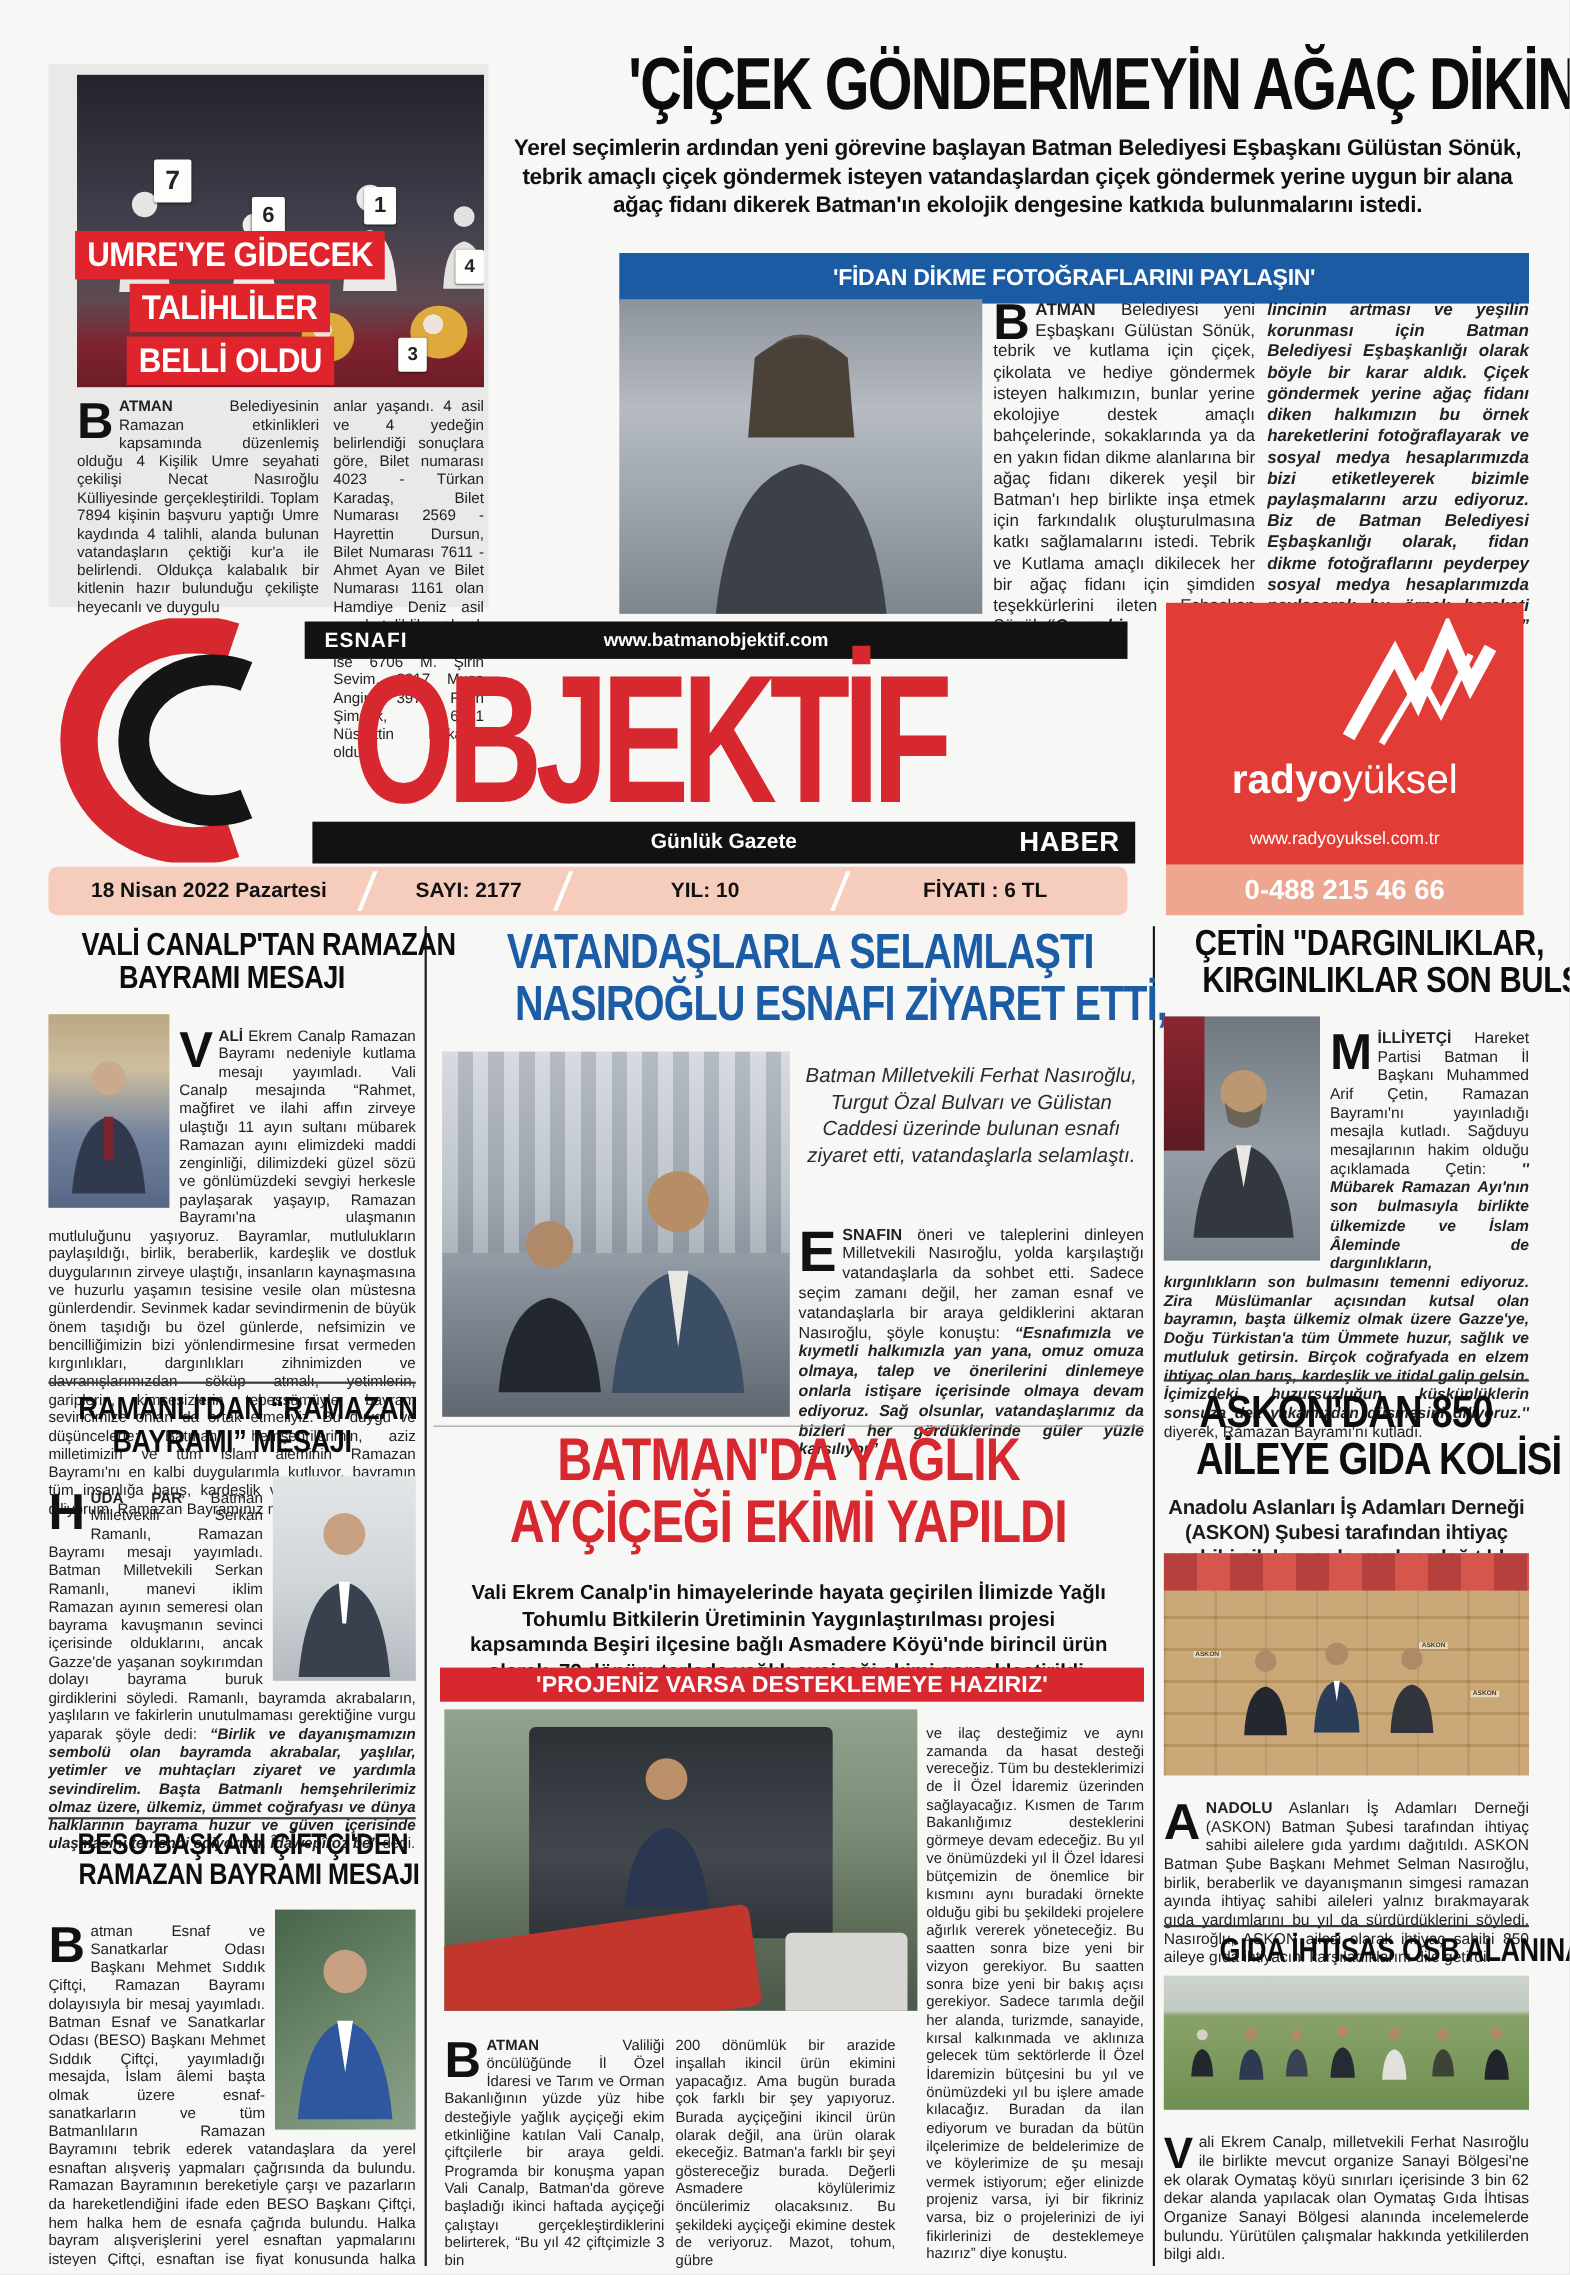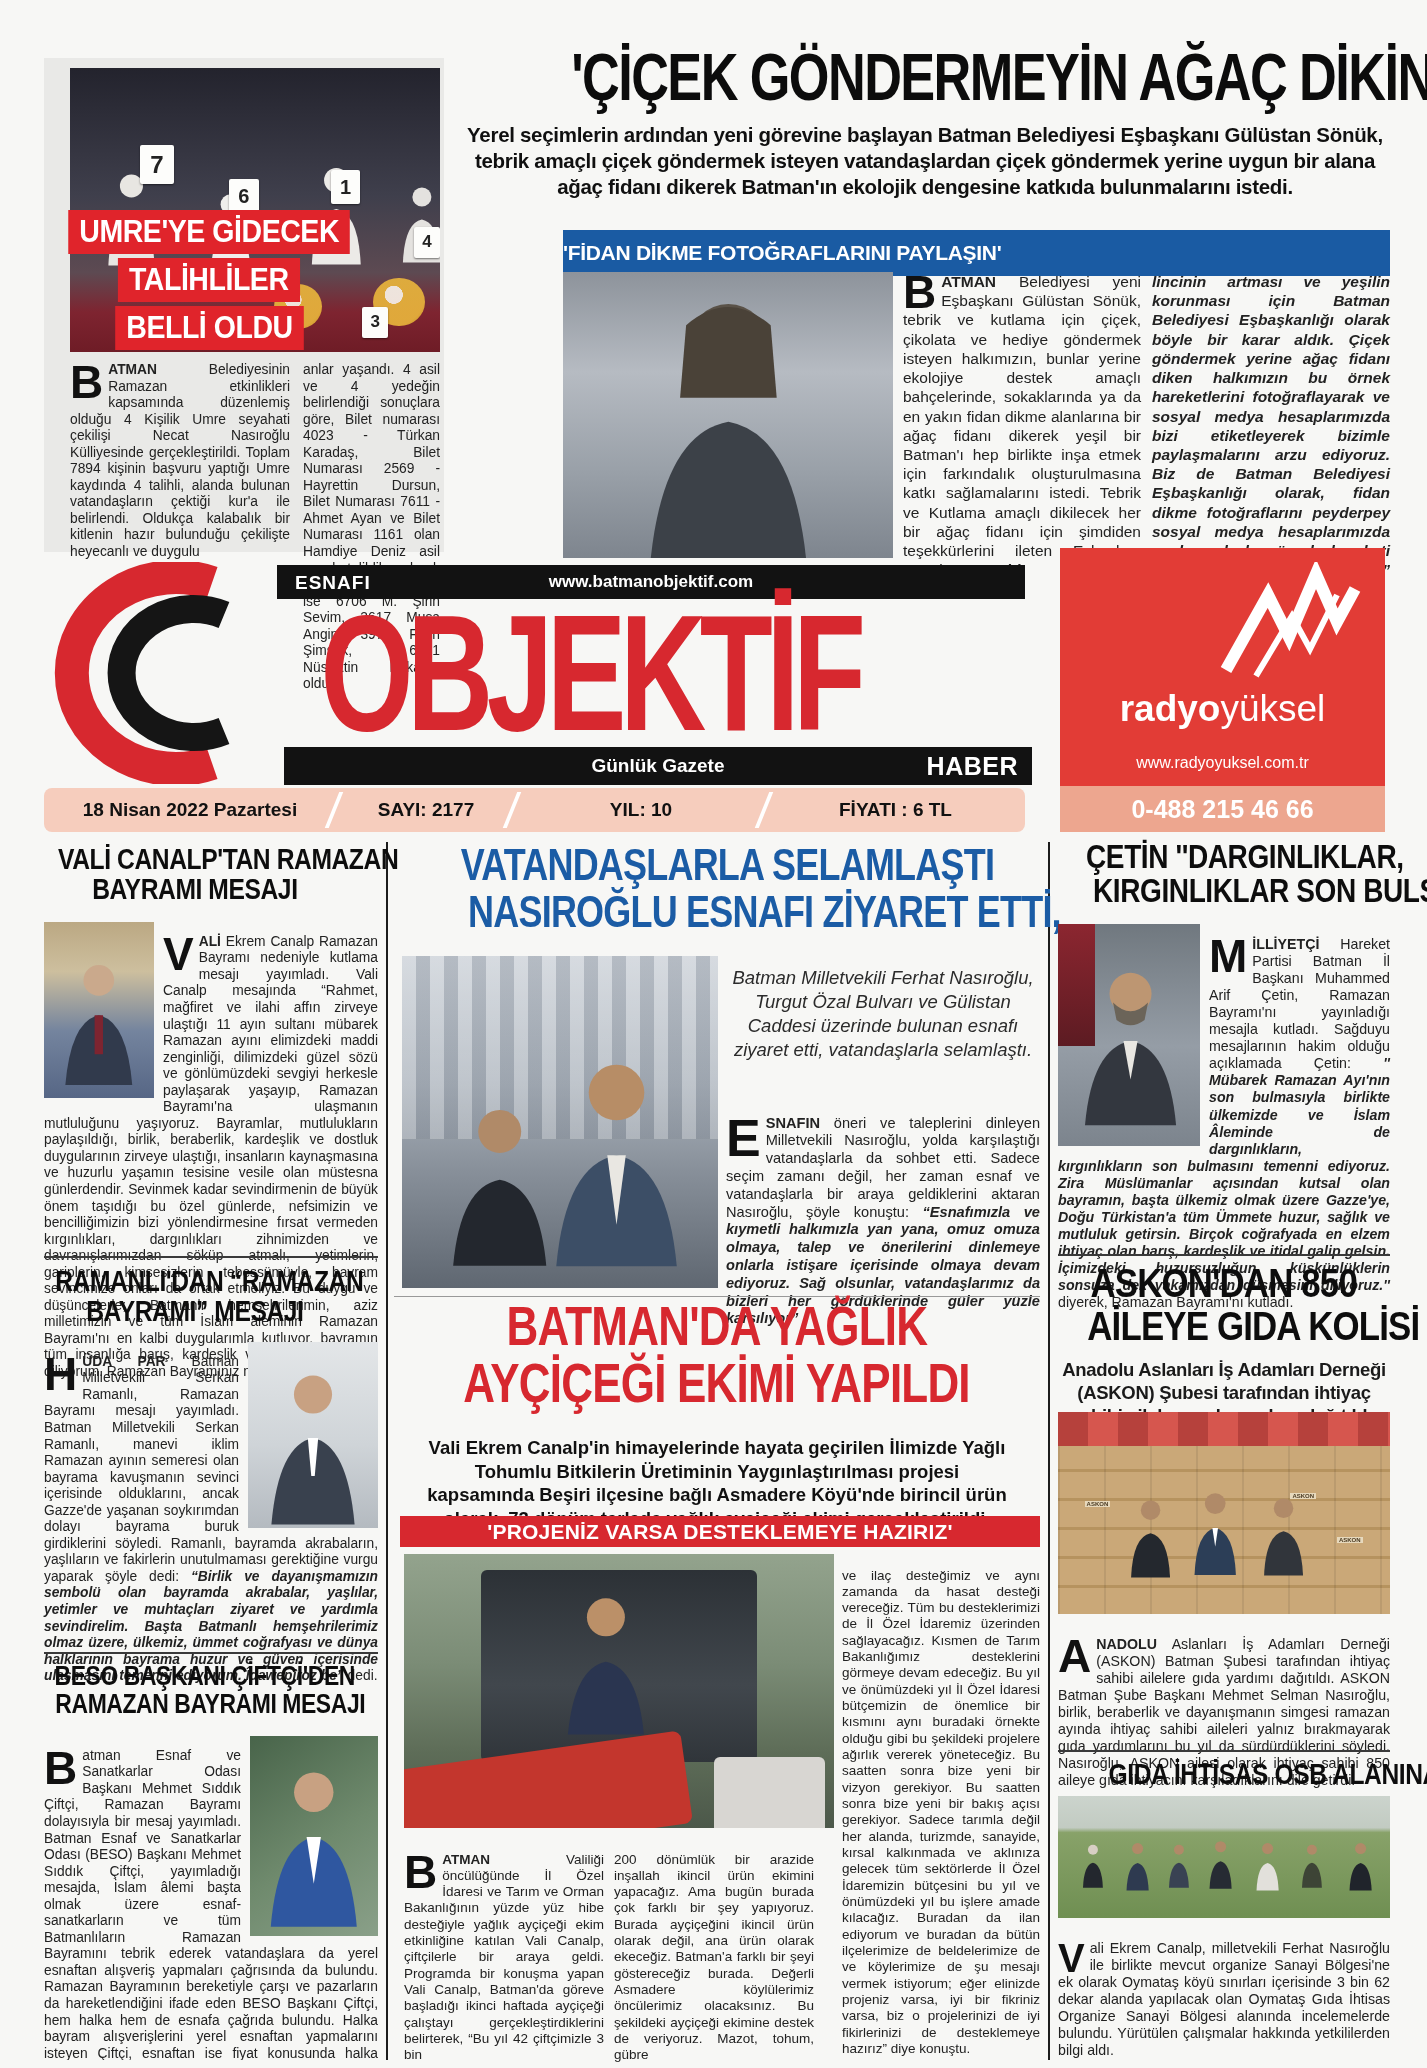--- a/index.html
+++ b/index.html
@@ -31,21 +31,21 @@
                  font-size:31px;line-height:1;padding:6px 12px 7px;margin:2px 0;letter-spacing:-.5px;
                  transform:scaleX(.92);}
   .umre-cols{position:absolute;top:304px;}
   
   .main-hl{left:448px;top:38px;width:944px;text-align:center;font-weight:800;font-size:67px;
            color:#0c0c0c;letter-spacing:-2px;}
   .main-hl .t{display:inline-block;transform:scaleX(.78);white-space:nowrap;}
   .main-lead{left:460px;top:122px;width:930px;text-align:center;font-weight:700;font-size:20.5px;
              line-height:1.28;color:#101010;letter-spacing:-.3px;}
   .blue-bar{left:563px;top:230px;width:827px;height:46px;background:#1a5ba3;color:#fff;
-            display:flex;align-items:center;font-weight:800;font-size:21px;letter-spacing:-.3px;}
+            display:flex;align-items:center;justify-content:center;font-weight:800;font-size:21px;letter-spacing:-.3px;}
   .sonuk-photo{left:563px;top:272px;width:330px;height:286px;background:linear-gradient(180deg,#8d939b 0%,#b6bbc2 35%,#99a0a8 70%,#7e858e 100%);}
   .tr-col{top:272px;font-size:15.5px;line-height:1.24;}
   
   .mh-bar{background:#121212;color:#fff;}
   .mh-top{left:277px;top:565px;width:748px;height:34px;}
   .mh-bot{left:284px;top:747px;width:748px;height:38px;}
   .mh-batman{position:absolute;left:18px;top:7px;font-weight:700;font-size:19px;letter-spacing:1px;}
   .mh-url{position:absolute;left:0;right:0;top:7px;text-align:center;font-size:17px;font-weight:700;}
   .mh-gunluk{position:absolute;left:0;right:0;top:8px;text-align:center;font-size:19px;font-weight:700;}
   .mh-haber{position:absolute;right:14px;top:5px;font-size:25px;font-weight:800;letter-spacing:.5px;}
@@ -61,21 +61,21 @@
   .date-bar{left:44px;top:788px;width:981px;height:44px;background:#f6cdbd;border-radius:8px;
             display:flex;align-items:center;font-weight:700;font-size:19px;color:#111;}
   .date-cell{text-align:center;}
   .d1{width:292px;}.d2{width:180px;}.d3{width:250px;}.d4{width:259px;}
   .slash{position:absolute;top:4px;bottom:4px;width:4px;background:#fff;transform:skewX(-22deg);}
   
   .vline{width:2px;background:#1c1c1c;top:842px;height:1218px;}
   .hline{height:2px;background:#3a3a3a;}
   .hline-gray{height:1px;background:#999;}
   
-  .lcol-hl{left:28px;width:334px;font-size:29px;}
+  .lcol-hl{left:44px;width:334px;font-size:29px;}
   .story-body{font-size:13.8px;line-height:1.2;text-align:justify;color:#222;}
   .flt-l{float:left;margin:2px 9px 4px 0;position:relative;overflow:hidden;}
   .flt-r{float:right;margin:2px 0 4px 9px;position:relative;overflow:hidden;}
   .vali-photo{background:linear-gradient(180deg,#bba883 0%,#cdbf9e 28%,#74849e 62%,#566685 100%);}
   .ramanli-photo{background:linear-gradient(180deg,#e3e6e8 0%,#cfd4d8 55%,#b4bac0 100%);}
   .beso-photo{background:linear-gradient(145deg,#48644a 0%,#6f8a6d 55%,#8aa089 100%);}
   
   .c-hl-blue{left:394px;width:646px;color:#1b5ca5;font-size:45px;letter-spacing:-1px;}
   .c-hl-red{left:394px;width:646px;color:#d7282f;font-size:55px;letter-spacing:-1px;}
   .nasir-photo{left:402px;top:956px;width:316px;height:332px;background:linear-gradient(180deg,#c9cfd6 0%,#aab2bb 38%,#868e98 66%,#5f6771 100%);}

